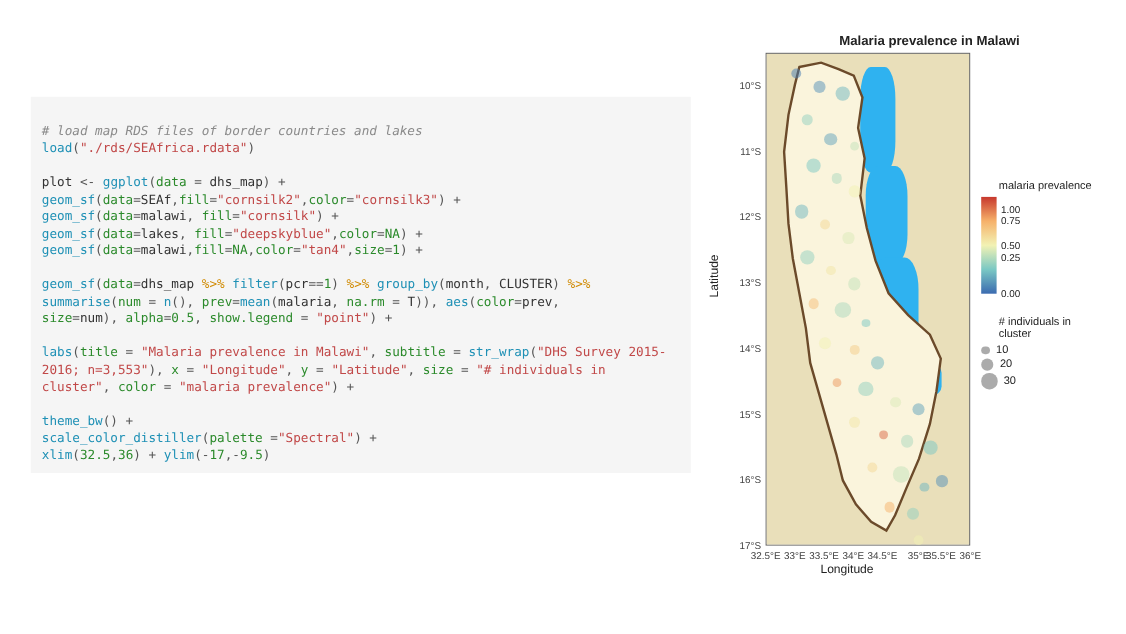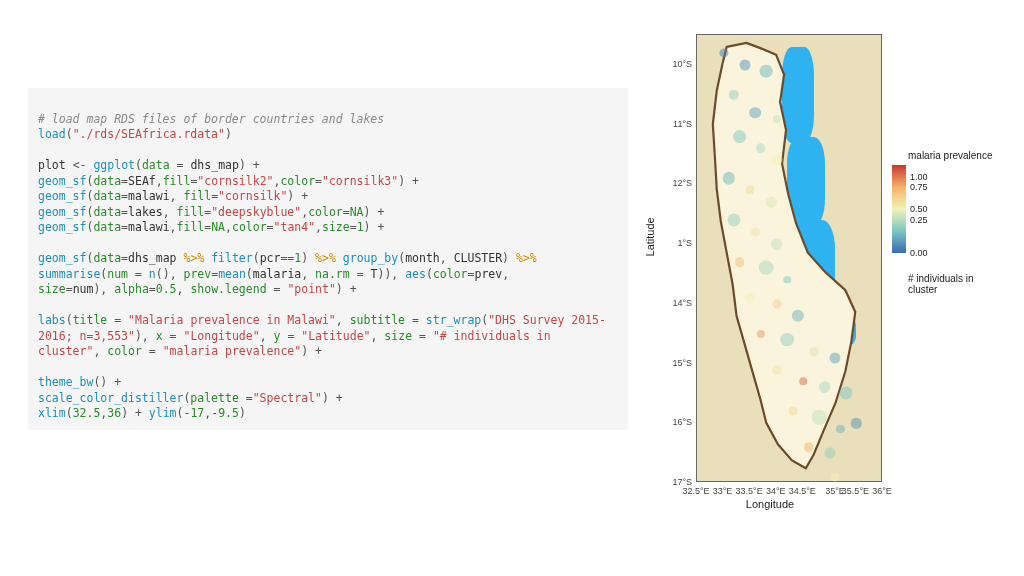--- a/index.html
+++ b/index.html
@@ -173,20 +173,21 @@
 <span class="c-arg">size</span><span class="c-op">=</span><span class="c-fn2">num</span><span class="c-op">), </span><span class="c-arg">alpha</span><span class="c-op">=</span><span class="c-num">0.5</span><span class="c-op">, </span><span class="c-arg">show.legend</span> <span class="c-op">=</span> <span class="c-str">"point"</span><span class="c-op">) +</span>
 
 <span class="c-fn">labs</span><span class="c-op">(</span><span class="c-arg">title</span> <span class="c-op">=</span> <span class="c-str">"Malaria prevalence in Malawi"</span><span class="c-op">, </span><span class="c-arg">subtitle</span> <span class="c-op">=</span> <span class="c-fn">str_wrap</span><span class="c-op">(</span><span class="c-str">"DHS Survey 2015-2016; n=3,553"</span><span class="c-op">), </span><span class="c-arg">x</span> <span class="c-op">=</span> <span class="c-str">"Longitude"</span><span class="c-op">, </span><span class="c-arg">y</span> <span class="c-op">=</span> <span class="c-str">"Latitude"</span><span class="c-op">, </span><span class="c-arg">size</span> <span class="c-op">=</span> <span class="c-str">"# individuals in cluster"</span><span class="c-op">, </span><span class="c-arg">color</span> <span class="c-op">=</span> <span class="c-str">"malaria prevalence"</span><span class="c-op">) +</span>
 
 <span class="c-fn">theme_bw</span><span class="c-op">() +</span>
 <span class="c-fn">scale_color_distiller</span><span class="c-op">(</span><span class="c-arg">palette</span> <span class="c-op">=</span><span class="c-str">"Spectral"</span><span class="c-op">) +</span>
 <span class="c-fn">xlim</span><span class="c-op">(</span><span class="c-num">32.5</span><span class="c-op">,</span><span class="c-num">36</span><span class="c-op">) + </span><span class="c-fn">ylim</span><span class="c-op">(</span><span class="c-op">-</span><span class="c-num">17</span><span class="c-op">,</span><span class="c-op">-</span><span class="c-num">9.5</span><span class="c-op">)</span>
 </div>
 
 <div class="plot-wrap">
+  <div class="plot-title">Malaria prevalence in Malawi</div>
   <div class="plot-body">
     <div class="ylab">Latitude</div>
     <div class="xlab">Longitude</div>
     <div class="plot-panel">
       <div class="plot-bg"></div>
       <div id="lakes-container">
           <div class="lake" style="left: 85.0286px; top: 11.9467px; width: 31.8857px; height: 95.5733px; border-radius: 30%;"></div>
           <div class="lake" style="left: 90.3429px; top: 101.547px; width: 37.2px; height: 89.6px; border-radius: 30%;"></div>
           <div class="lake" style="left: 95.6571px; top: 185.173px; width: 42.5143px; height: 95.5733px; border-radius: 30%;"></div>
           <div class="lake" style="left: 106.286px; top: 268.8px; width: 37.2px; height: 47.7867px; border-radius: 30%;"></div>
@@ -231,21 +232,21 @@
           <div class="pt" style="width: 10.3px; height: 10.3px; left: 159.429px; top: 388.267px; background: rgb(84, 144, 184);"></div>
           <div class="pt" style="width: 9.6px; height: 9.6px; left: 111.6px; top: 412.16px; background: rgb(246, 177, 106);"></div>
           <div class="pt" style="width: 11px; height: 11px; left: 132.857px; top: 418.133px; background: rgb(146, 208, 192);"></div>
           <div class="pt" style="width: 8.9px; height: 8.9px; left: 138.171px; top: 442.027px; background: rgb(242, 242, 180);"></div>
         </div>
     </div>
     <div id="yticks">
         <div class="ytick" style="top: 28.8667px;">10°S</div>
         <div class="ytick" style="top: 88.6px;">11°S</div>
         <div class="ytick" style="top: 148.333px;">12°S</div>
-        <div class="ytick" style="top: 208.067px;">1°S</div>
+        <div class="ytick" style="top: 208.067px;">13°S</div>
         <div class="ytick" style="top: 267.8px;">14°S</div>
         <div class="ytick" style="top: 327.533px;">15°S</div>
         <div class="ytick" style="top: 387.267px;">16°S</div>
         <div class="ytick" style="top: 447px;">17°S</div>
       </div>
     <div id="xticks">
         <div class="xtick" style="left: 36px;">32.5°E</div>
         <div class="xtick" style="left: 62.5714px;">33°E</div>
         <div class="xtick" style="left: 89.1429px;">33.5°E</div>
         <div class="xtick" style="left: 115.714px;">34°E</div>
@@ -262,16 +263,30 @@
         <div class="colorbar-labels" id="colorbar-labels">
             <span style="top: 88px;">0.00</span>
             <span style="top: 55px;">0.25</span>
             <span style="top: 44px;">0.50</span>
             <span style="top: 22px;">0.75</span>
             <span style="top: 12px;">1.00</span>
           </div>
       </div>
       <div class="size-legend">
         <div class="legend-title"># individuals in cluster</div>
+        <div id="size-rows">
+            <div class="size-row">
+              <div class="size-dot" style="width: 7.5px; height: 7.5px;"></div>
+              <span>10</span>
+            </div>
+            <div class="size-row">
+              <div class="size-dot" style="width: 11px; height: 11px;"></div>
+              <span>20</span>
+            </div>
+            <div class="size-row">
+              <div class="size-dot" style="width: 14.5px; height: 14.5px;"></div>
+              <span>30</span>
+            </div>
+          </div>
       </div>
     </div>
   </div>
 </div>
 
 </body></html>

